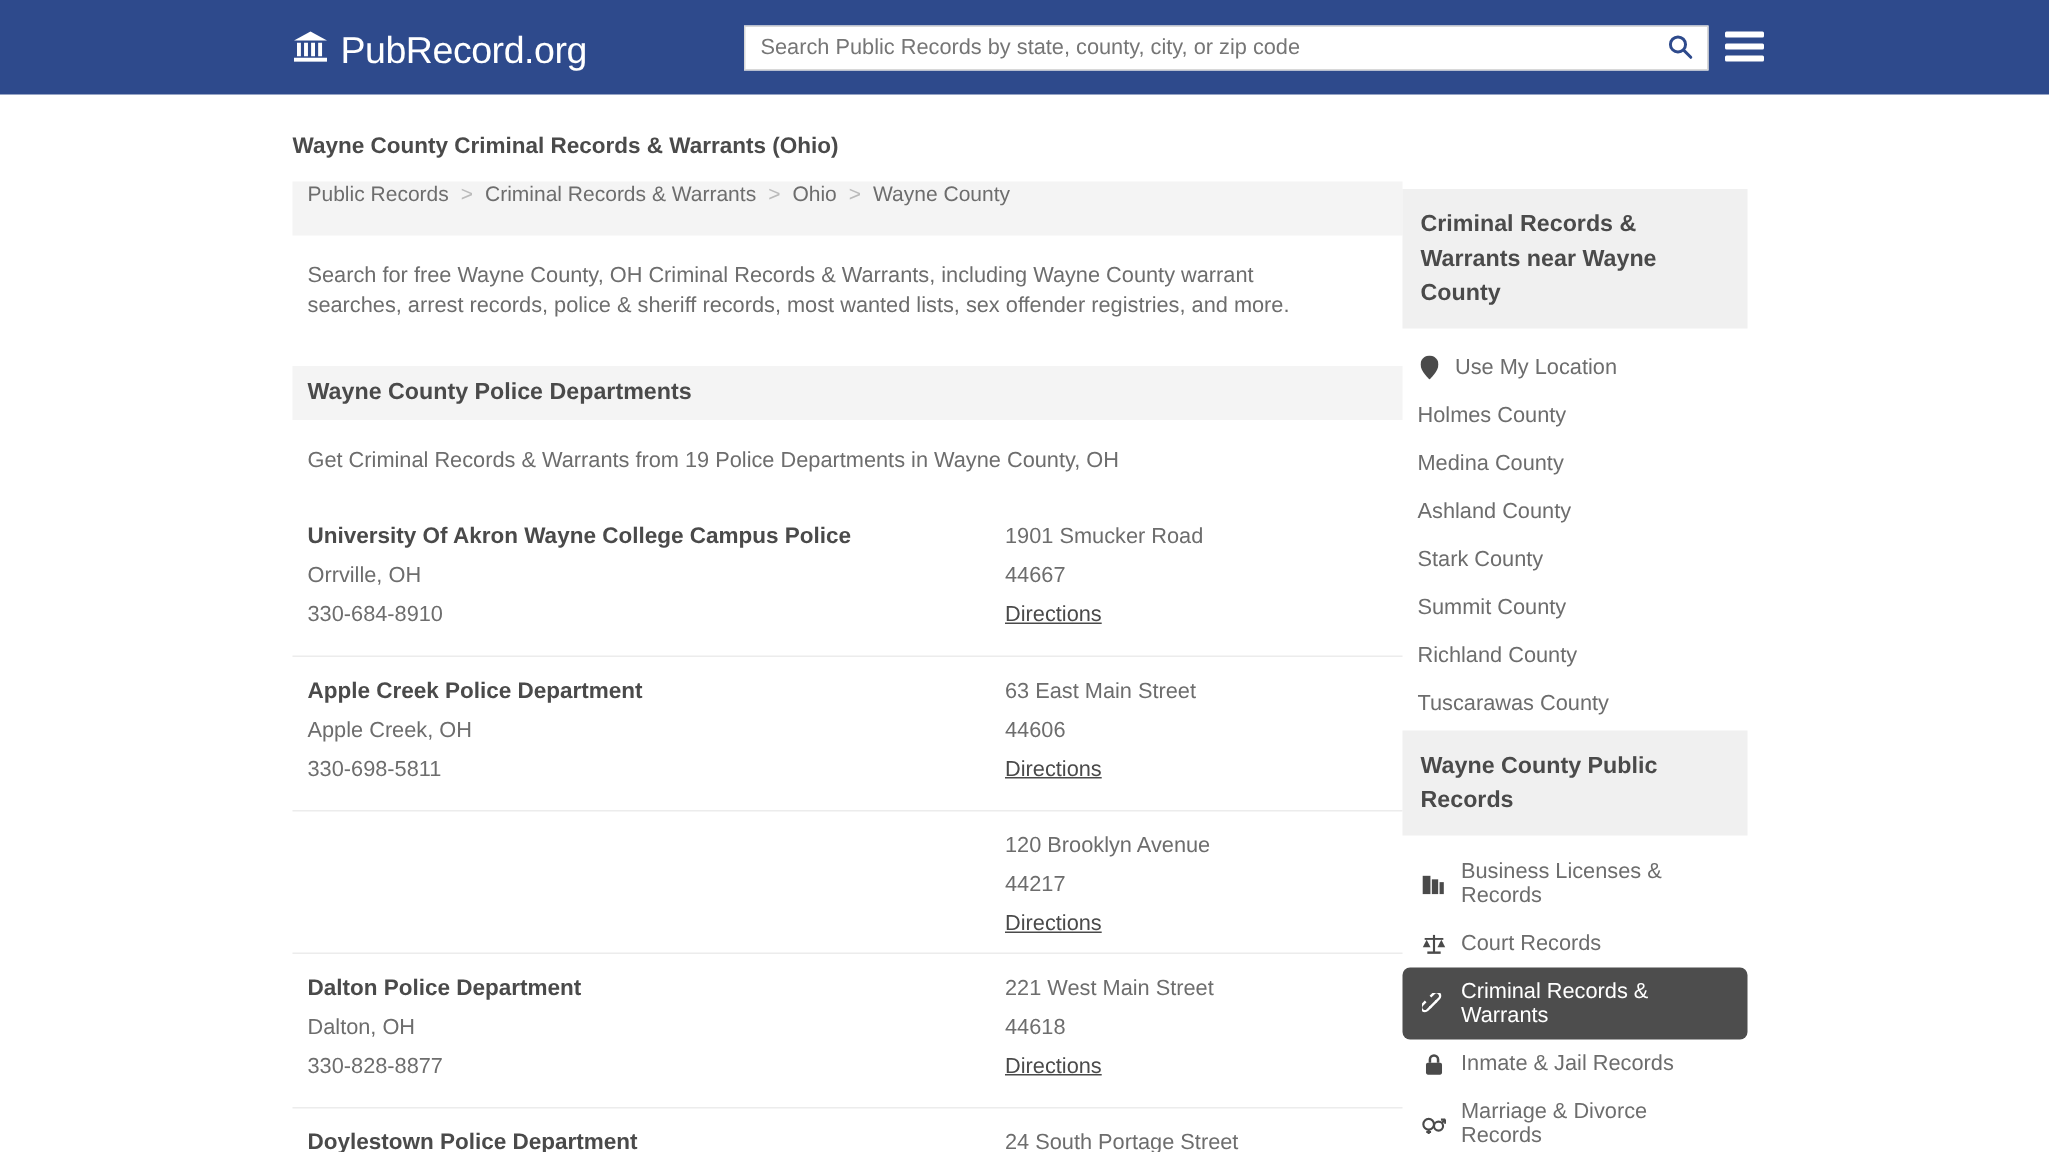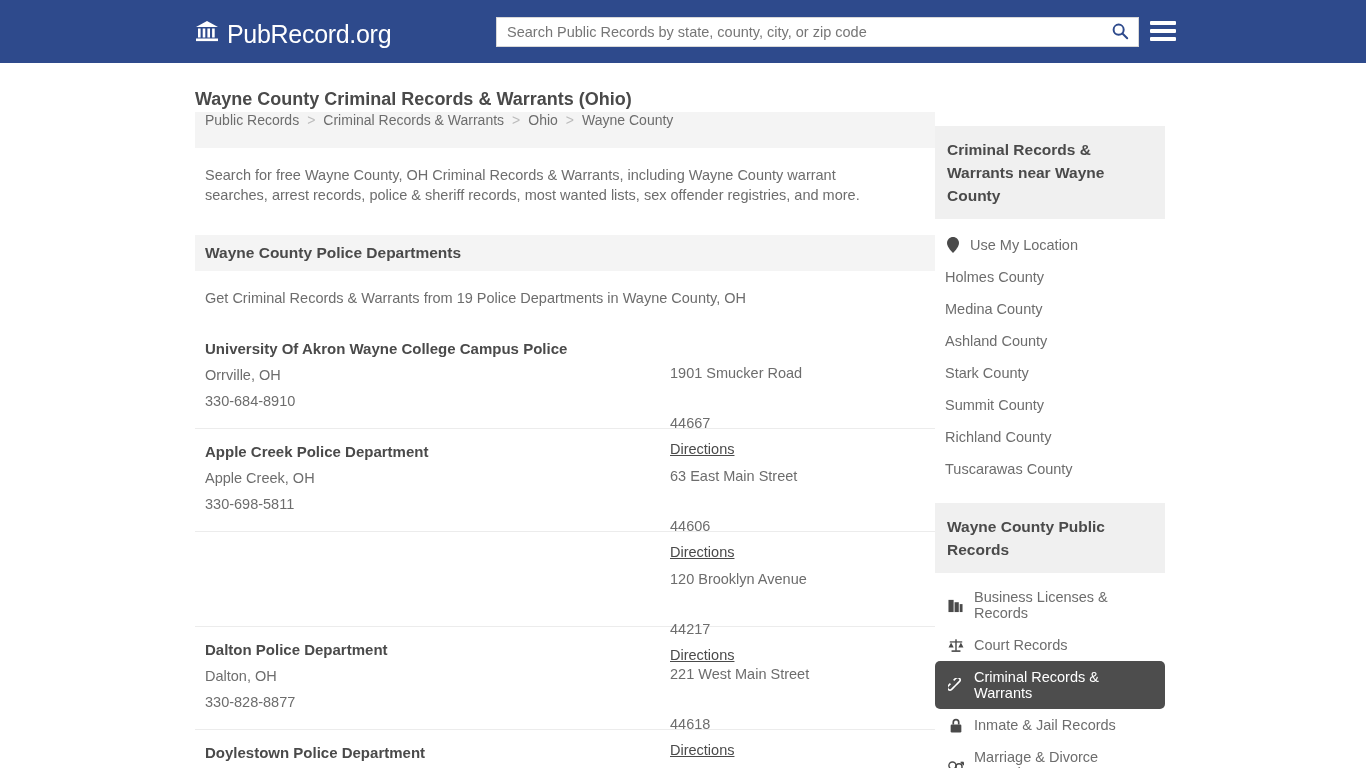--- a/index.html
+++ b/index.html
@@ -102,25 +102,25 @@
   }
   .sidebar {
     position: absolute;
     left: 935px;
     top: 63px;
     width: 230px;
   }
 
   
   .page-title {
-    font-size: 18px;
+    font-size: 15px;
     font-weight: bold;
     color: #4a4a4a;
     line-height: 1.3;
-    margin-bottom: 1px;
+    margin-bottom: 13px;
   }
 
   .breadcrumb {
     background: #f4f4f4;
     height: 36px;
     display: flex;
     align-items: flex-start;
     padding: 0 10px;
     font-size: 14px;
     color: #6d6d6d;
@@ -182,21 +182,20 @@
     position: absolute;
     left: 475px;
     top: 10px;
     width: 260px;
   }
   .listing-street,
   .listing-zip {
     font-size: 14.5px;
     color: #6d6d6d;
     line-height: 26px;
-    margin-top: 24px;
   }
   .listing-directions {
     font-size: 14.5px;
     color: #4a4a4a;
     line-height: 26px;
     text-decoration: underline;
     cursor: pointer;
     display: inline-block;
   }
 
@@ -215,21 +214,21 @@
     display: flex;
     align-items: flex-start;
     gap: 9px;
     padding: 8px 10px;
     font-size: 14.5px;
     color: #6d6d6d;
     cursor: pointer;
   }
   .nearby-item .ico { width: 16px; display: flex; justify-content: center; }
 
-  .panel-header.second { margin-top: 18px; }
+  .panel-header.second { margin-top: 2px; }
 
   .records-list { margin-top: 8px; }
   .record-item {
     display: flex;
     align-items: center;
     gap: 10px;
     padding: 8px 12px;
     font-size: 14.5px;
     color: #6d6d6d;
     cursor: pointer;

